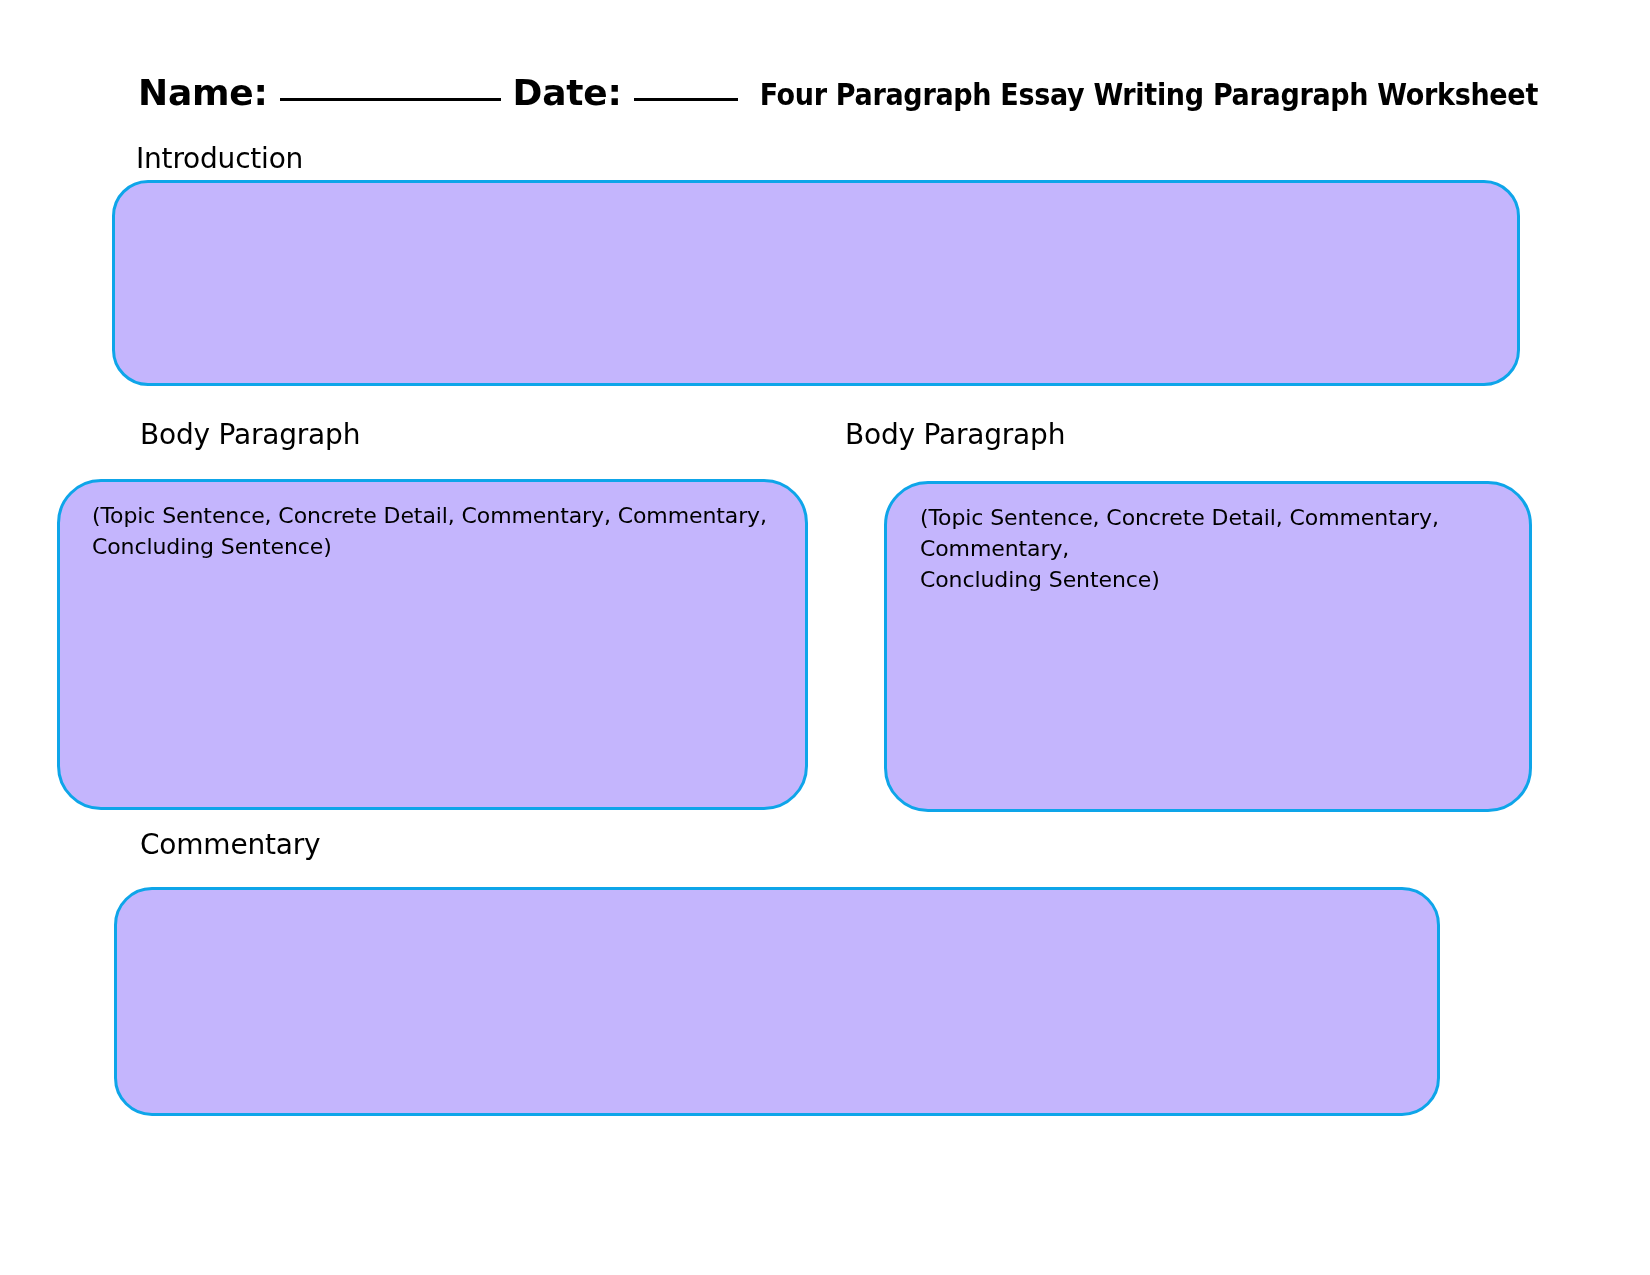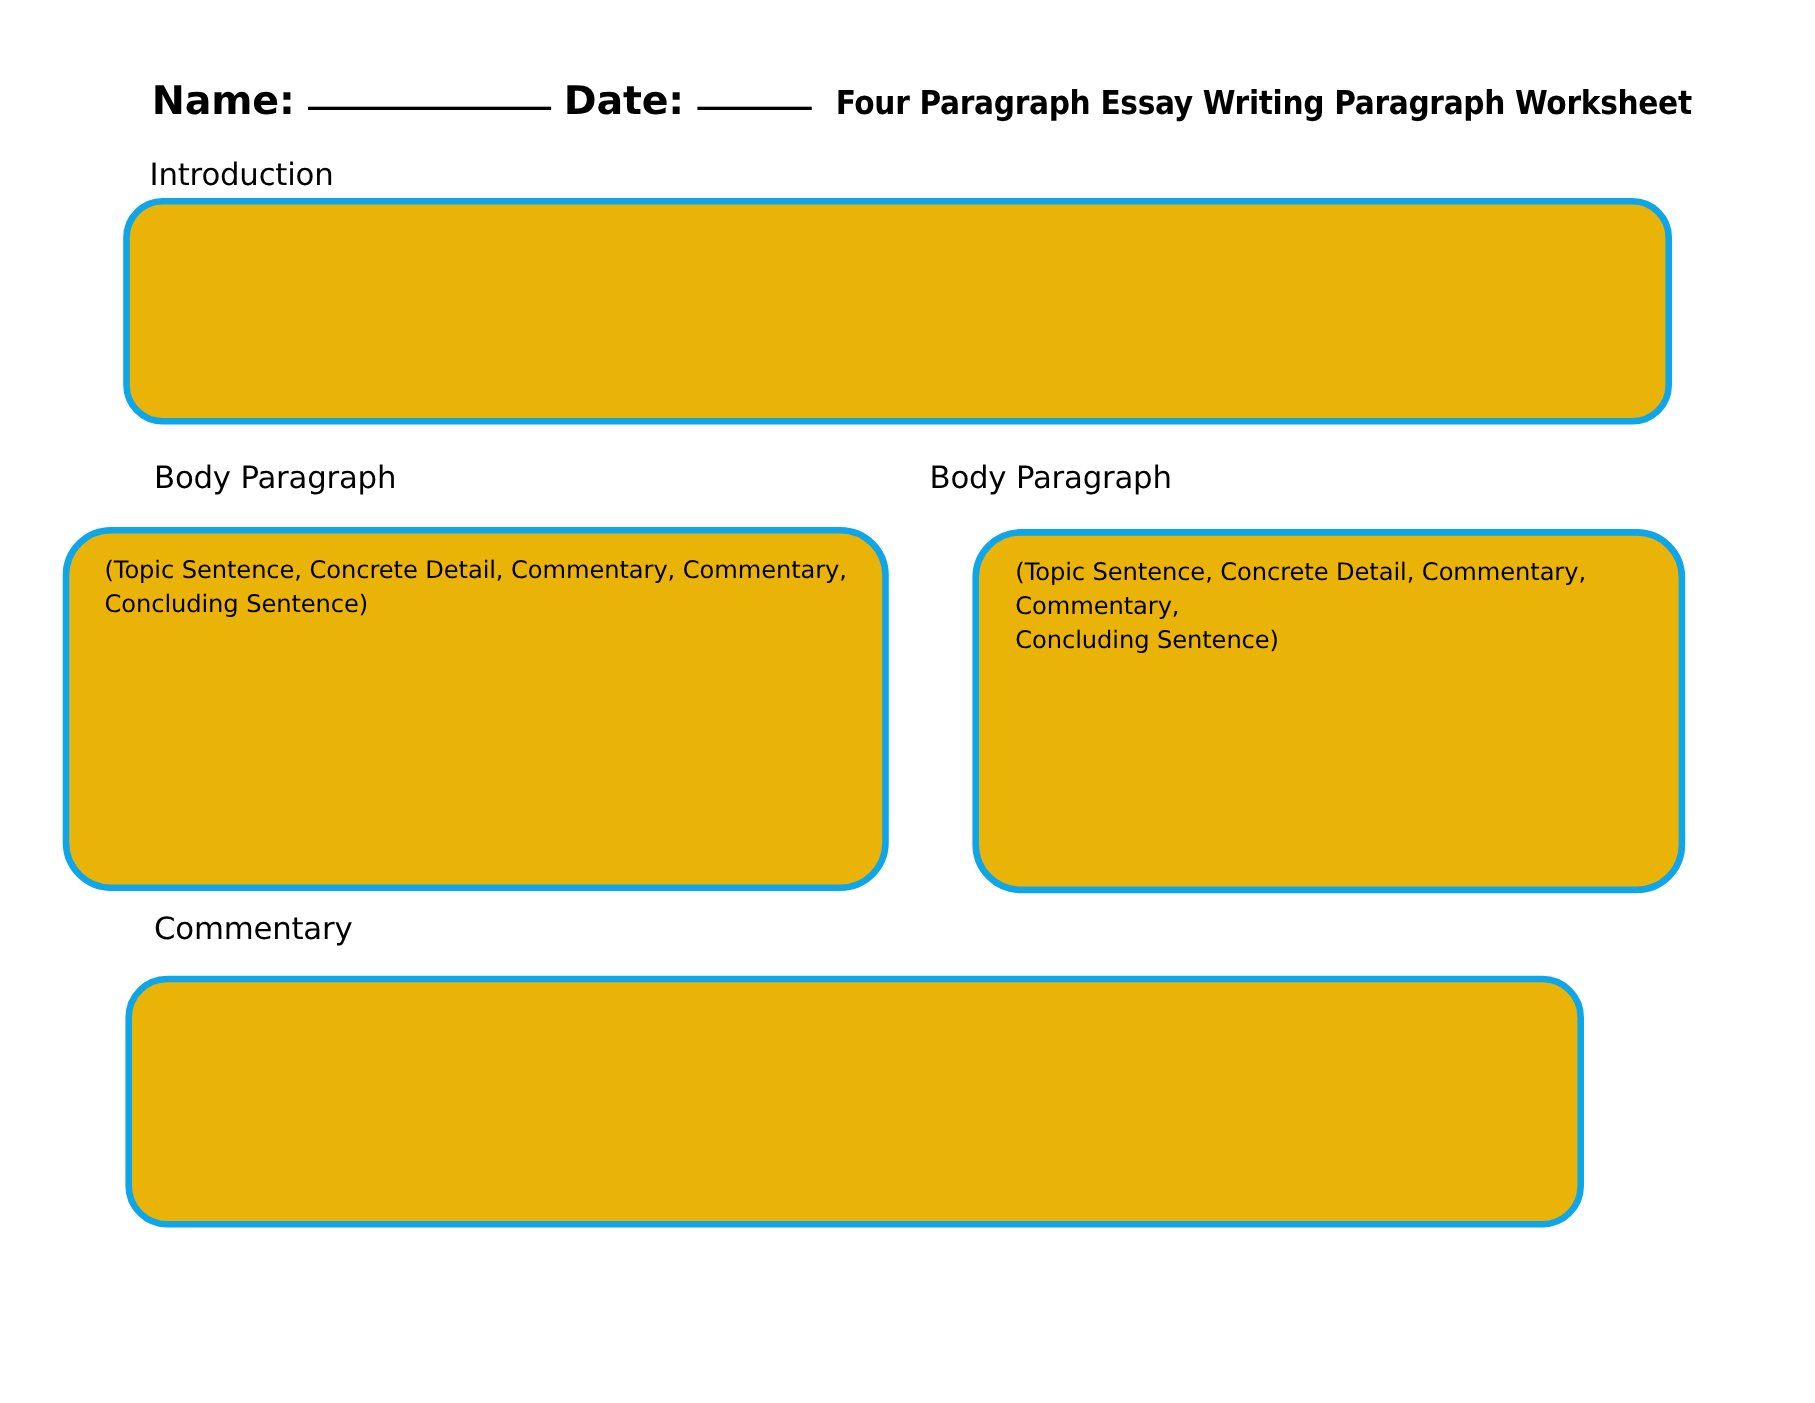--- a/index.html
+++ b/index.html
@@ -63,22 +63,22 @@
     white-space: nowrap;
   }
   .label-introduction { left: 124px; top: 142px; margin-left: 12px; }
   .label-body-left    { left: 140px; top: 418px; }
   .label-body-right   { left: 845px; top: 418px; }
   .label-conclusion   { left: 140px; top: 828px; }
 
   
   .box {
     position: absolute;
-    border: 6px solid #0ea5e9;
-    background: #eab308;
+    border: 3px solid #0ea5e9;
+    background: #c4b5fd;
     box-sizing: border-box;
   }
   .box-introduction {
     left: 112px;  top: 180px;
     width: 1408px; height: 206px;
     border-radius: 36px;
   }
   .box-body-left {
     left: 57px;   top: 479px;
     width: 751px;  height: 331px;

